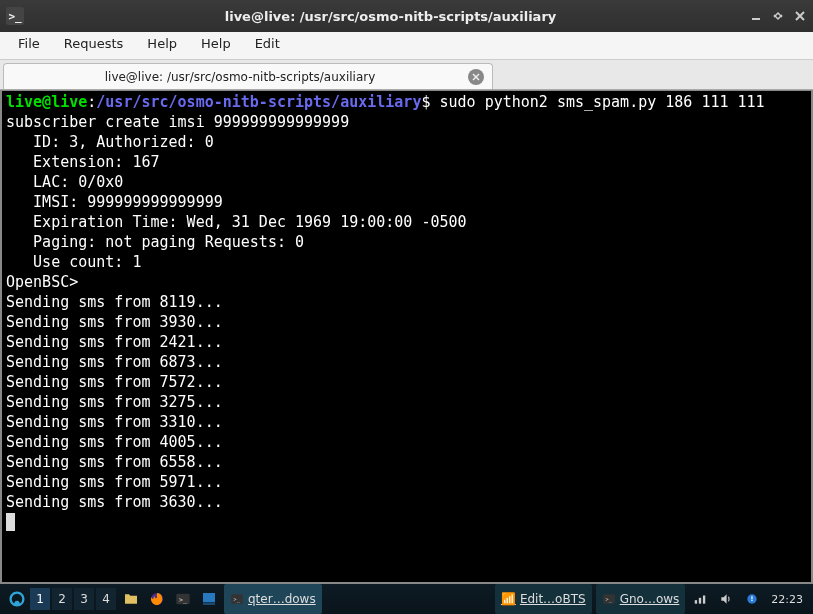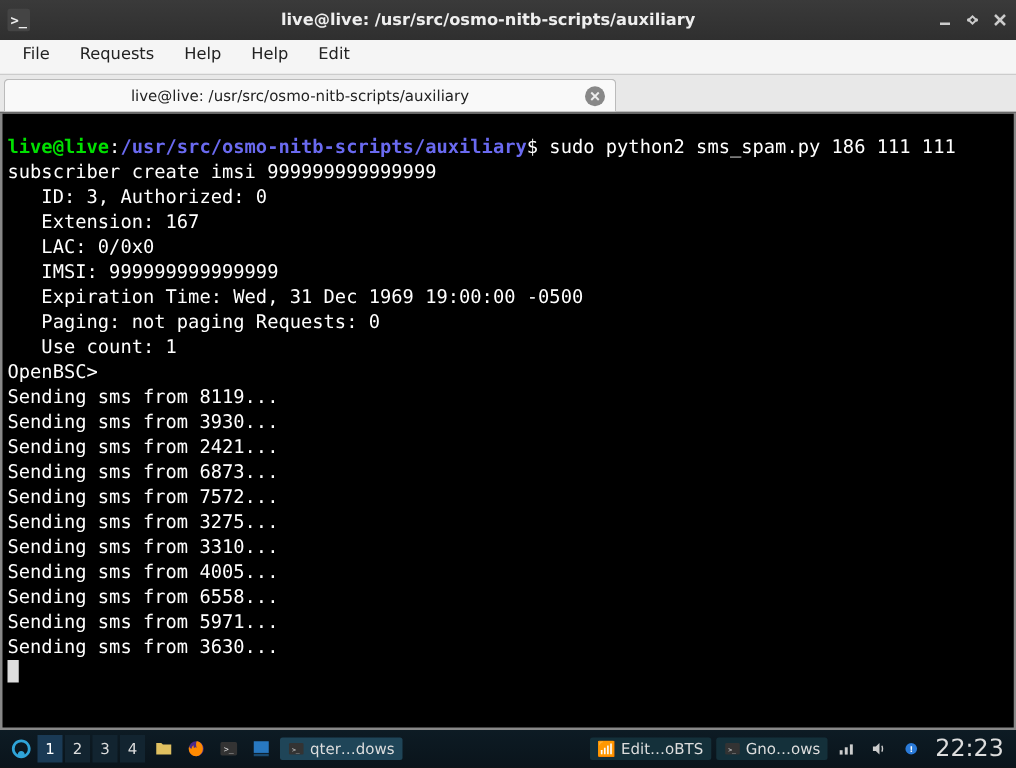--- a/index.html
+++ b/index.html
@@ -95,21 +95,21 @@
   align-items: center;
   justify-content: center;
   font-size: 11px;
   cursor: pointer;
 }
 .terminal-body {
   background: #000;
   color: #fff;
   font-size: 15px;
   line-height: 20px;
-  padding: 16px 4px;
+  padding: 1px 4px;
   height: calc(614px - 32px - 28px - 30px - 30px);
   border: 2px solid #888;
   border-top-width: 1px;
   white-space: pre;
   overflow: hidden;
 }
 .prompt-user { color: #00e000; font-weight: bold; }
 .prompt-path { color: #6a6af0; font-weight: bold; }
 .cmd { color: #fff; }
 .cursor {
@@ -140,36 +140,37 @@
   font-size: 12px;
 }
 .taskbar .ws.active { background: #1a3a55; color: #fff; }
 .taskbar .tb-icon {
   width: 22px; height: 22px;
   display: flex; align-items: center; justify-content: center;
   margin: 0 2px;
   font-size: 14px;
 }
 .taskbar .task-item {
-  height: 18px;
+  height: 30px;
   display: flex;
   align-items: center;
   background: #14303a;
   padding: 0 6px;
   margin: 0 2px;
   font-size: 12px;
   border-radius: 2px;
   gap: 4px;
   max-width: 105px;
   overflow: hidden;
   white-space: nowrap;
+  text-decoration: underline;
 }
 .taskbar .task-item.active { background: #1f4558; }
 .taskbar .spacer { flex: 1; }
-.taskbar .clock { padding: 0 6px; font-size: 19px; }
+.taskbar .clock { padding: 0 6px; font-size: 11px; }
 .start-icon { color: #2fa4d8; font-size: 18px; }
 .ff-icon { color: #ff8a00; }
 svg { display: block; }
 </style>
 </head>
 <body>
 
 <div class="titlebar">
   <div class="app-icon">&gt;_</div>
   <div class="title">live@live: /usr/src/osmo-nitb-scripts/auxiliary</div>

